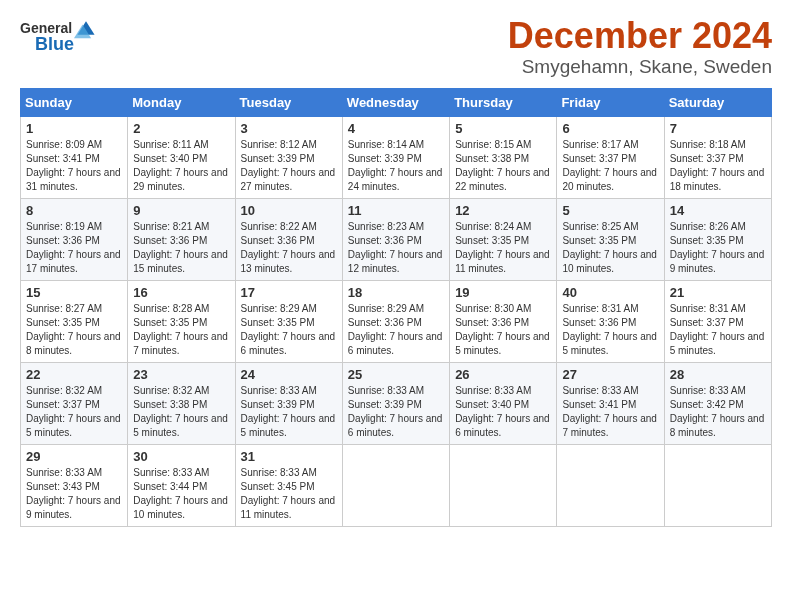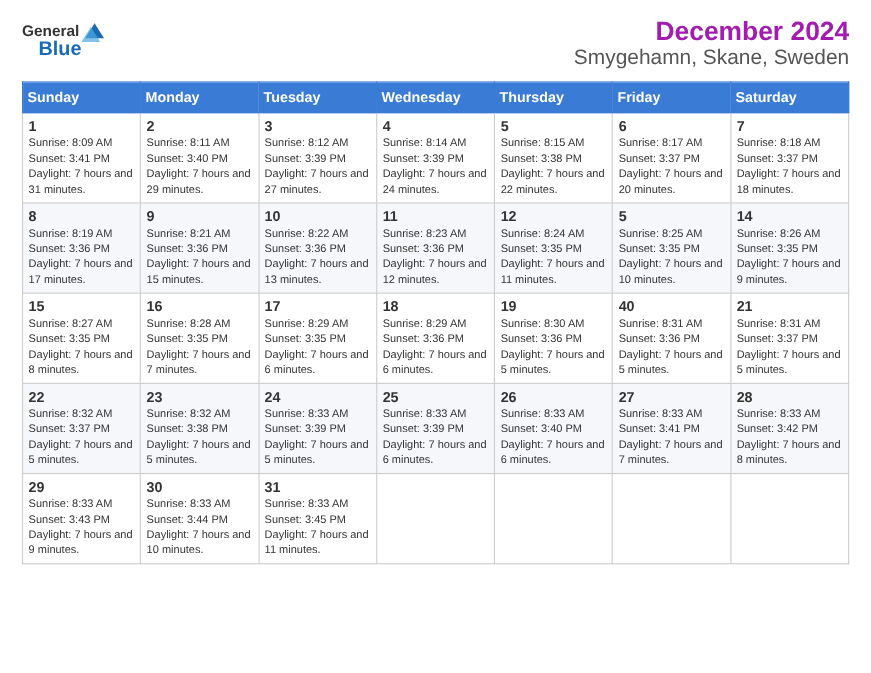--- a/index.html
+++ b/index.html
@@ -33,23 +33,23 @@
     }
     .logo-icon {
       width: 24px;
       height: 24px;
       margin-left: 2px;
     }
     .title-area {
       text-align: right;
     }
     .month-title {
-      font-size: 24px;
-      font-weight: bold;
-      color: #a21caf;
+      font-size: 36px;
+      font-weight: bold;
+      color: #c2410c;
       line-height: 1.1;
     }
     .location-title {
       font-size: 19px;
       color: #555;
     }
     table {
       width: 100%;
       border-collapse: collapse;
     }

